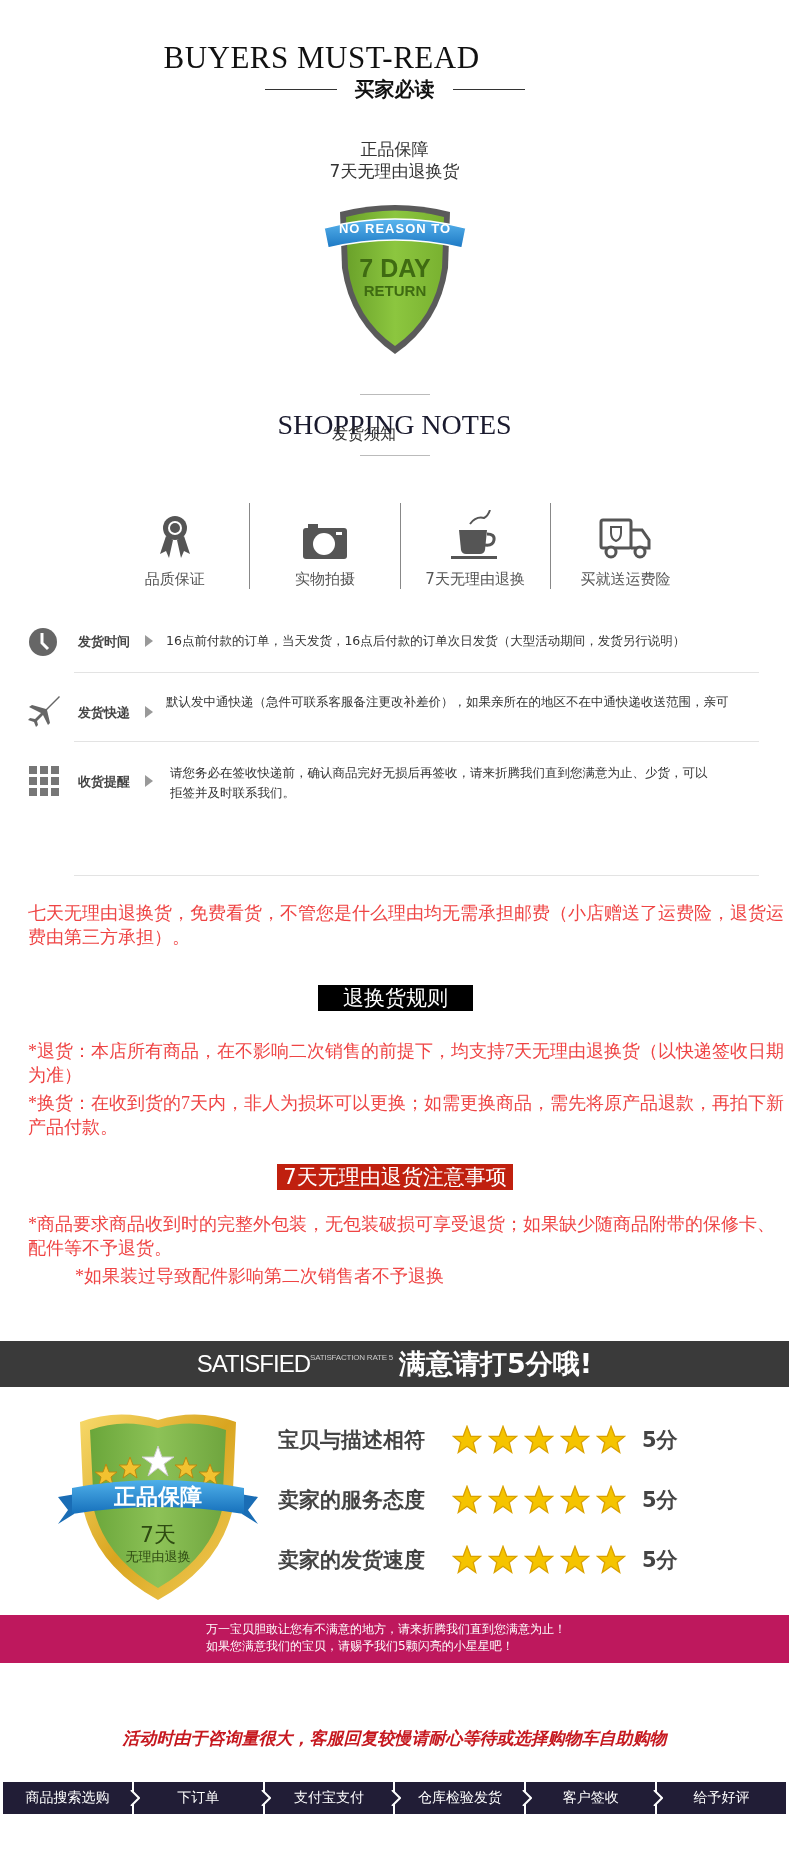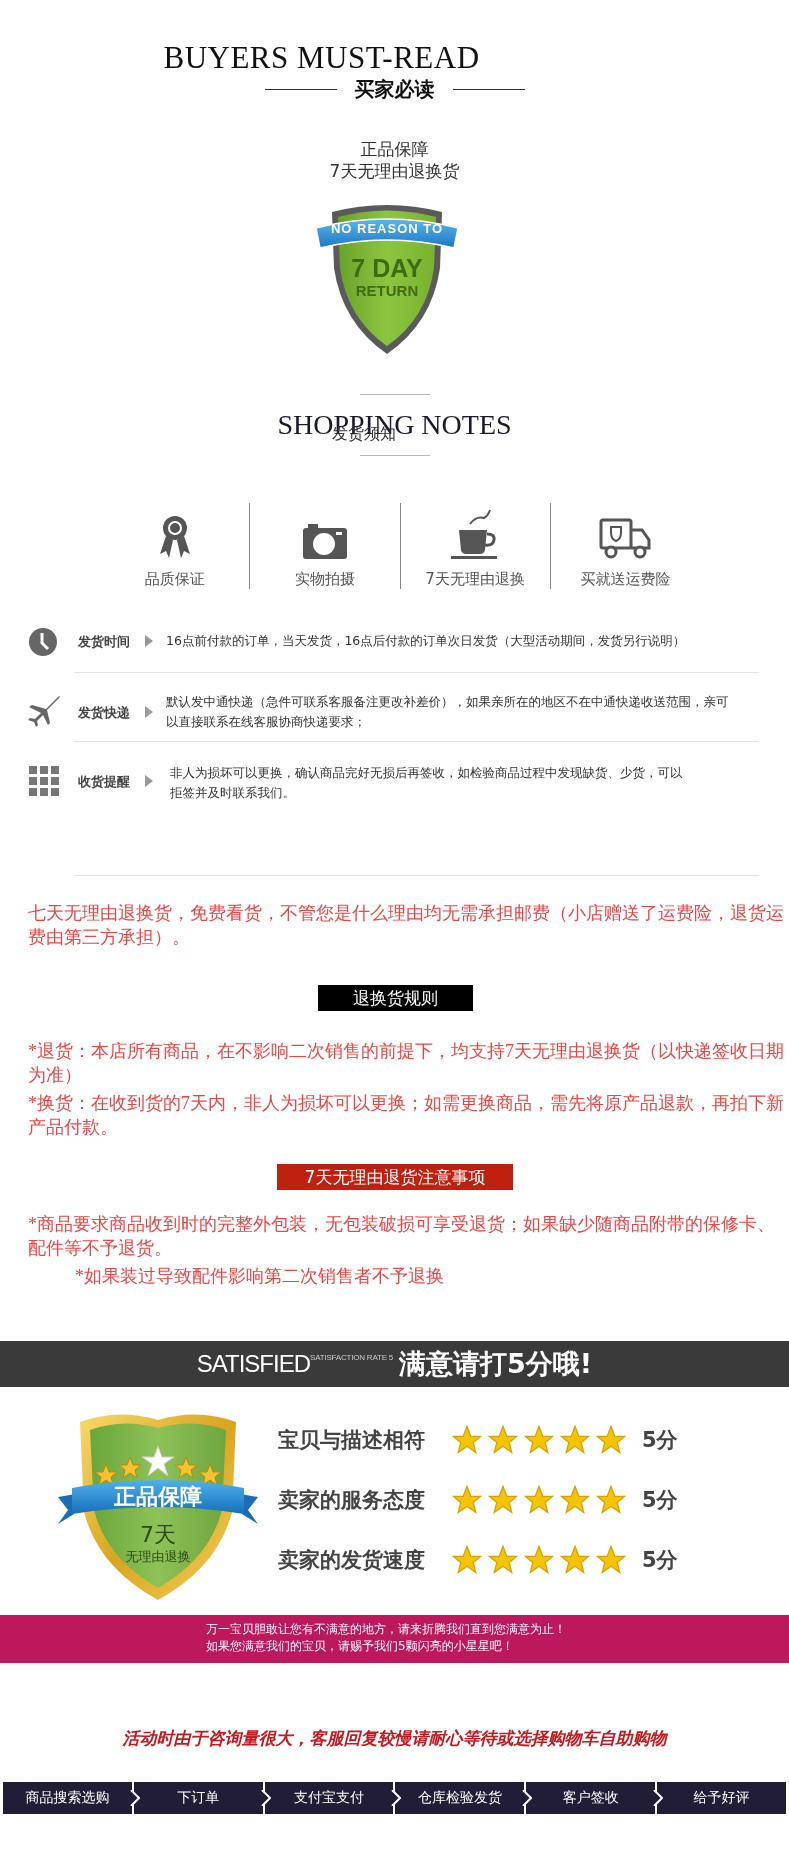--- a/index.html
+++ b/index.html
@@ -7,41 +7,41 @@
   .abs { position: absolute; }
 
   
   .h-en { position: absolute; left: 0; width: 643px; top: 40px; text-align: center; font-family: "Liberation Serif", serif; font-size: 31px; letter-spacing: 0.5px; color: #111; }
   .h-cn-row { position: absolute; left: 0; width: 789px; top: 76px; display: flex; justify-content: center; align-items: center; gap: 18px; }
   .h-line { width: 72px; height: 1px; background: #333; }
   .h-cn { font-size: 20px; color: #111; font-weight: bold; }
 
   .guarantee { position: absolute; left: 0; width: 789px; top: 138px; text-align: center; font-size: 17px; line-height: 22px; color: #333; }
 
-  .shield1 { position: absolute; left: 312px; top: 198px; width: 150px; height: 158px; }
+  .shield1 { position: absolute; left: 320px; top: 198px; width: 150px; height: 158px; }
 
   .sn-row { position: absolute; left: 0; width: 789px; top: 394px; display: flex; justify-content: center; align-items: center; gap: 14px; flex-direction: column; }
   .sn-line { width: 70px; height: 1px; background: #bbb; }
   .sn-en { font-family: "Liberation Serif", serif; font-size: 28px; color: #1a1a2e; }
   .sn-cn { position: absolute; left: 0; width: 728px; top: 424px; text-align: center; font-size: 16px; color: #333; }
 
   
   .features { position: absolute; left: 100px; top: 503px; width: 600px; height: 86px; display: flex; }
   .feature { flex: 1; display: flex; flex-direction: column; align-items: center; justify-content: flex-end; position: relative; }
   .feature + .feature { border-left: 1px solid #888; }
   .feature svg { margin-bottom: 10px; }
   .feature-label { font-size: 15px; color: #555; }
   .note-title { position: absolute; font-size: 13px; color: #444; font-weight: bold; }
   .note-arrow { position: absolute; width: 0; height: 0; border-top: 6px solid transparent; border-bottom: 6px solid transparent; border-left: 8px solid #999; }
   .note-text { position: absolute; font-size: 12.5px; color: #333; line-height: 20px; }
   .divider { position: absolute; left: 74px; width: 685px; height: 1px; background: #e3e3e3; }
 
   .para { position: absolute; left: 28px; font-size: 18px; color: #ef4444; font-family: Liberation Serif, serif; }
 
-  .block-title { position: absolute; color: #fff; font-size: 17px; text-align: center; line-height: 26px; }
+  .block-title { position: absolute; color: #fff; font-size: 21px; text-align: center; line-height: 26px; }
 
   
   .sat-bar { position: absolute; left: 0; top: 1341px; width: 789px; height: 46px; background: #3a3a3a; display: flex; align-items: center; justify-content: center; }
   .sat-en-wrap { display: flex; flex-direction: row; align-items: flex-start; margin-right: 6px; }
   .sat-en { font-family: "Liberation Sans", sans-serif; font-size: 24px; color: #fff; letter-spacing: -1px; line-height: 22px; }
   .sat-sub { font-family: "Liberation Sans", sans-serif; font-size: 8px; color: #ccc; letter-spacing: -0.2px; }
   .sat-cn { font-size: 27px; color: #fff; font-weight: bold; }
 
   .shield2 { position: absolute; left: 58px; top: 1402px; width: 200px; height: 200px; }
 
@@ -156,41 +156,40 @@
 <div class="divider" style="top:672px;"></div>
 
 <div>
   <svg class="abs" style="left:26px;top:694px;" width="36" height="34" viewBox="0 0 36 34">
     <path d="M33 2 L20 15 L6 11 L3 13 L15 19 L9 25 L4 24 L2 26 L8 28 L10 33 L12 31 L11 27 L17 21 L22 31 L24 29 L21 16 L34 3 Z" fill="#666"></path>
   </svg>
   <div class="note-title" style="left:78px;top:704px;">发货快递</div>
   <div class="note-arrow" style="left:145px;top:706px;"></div>
   <div class="note-text" style="left:166px;top:692px;">
     <div>默认发中通快递（急件可联系客服备注更改补差价），如果亲所在的地区不在中通快递收送范围，亲可</div>
-    <div>以直接联系在线客服协商快递要求；</div>
   </div>
 </div>
 <div class="divider" style="top:741px;"></div>
 
 <div>
   <svg class="abs" style="left:29px;top:766px;" width="30" height="30" viewBox="0 0 30 30">
     <rect x="0" y="0" width="8" height="8" fill="#777"></rect>
       <rect x="11" y="0" width="8" height="8" fill="#777"></rect>
       <rect x="22" y="0" width="8" height="8" fill="#777"></rect>
     <rect x="0" y="11" width="8" height="8" fill="#777"></rect>
       <rect x="11" y="11" width="8" height="8" fill="#777"></rect>
       <rect x="22" y="11" width="8" height="8" fill="#777"></rect>
     <rect x="0" y="22" width="8" height="8" fill="#777"></rect>
       <rect x="11" y="22" width="8" height="8" fill="#777"></rect>
       <rect x="22" y="22" width="8" height="8" fill="#777"></rect>
   </svg>
   <div class="note-title" style="left:78px;top:773px;">收货提醒</div>
   <div class="note-arrow" style="left:145px;top:775px;"></div>
   <div class="note-text" style="left:170px;top:763px;">
-    <div>非人为损坏可以更换，确认商品完好无损后再签收，如检验商品过程中发现缺货、少货，可以</div>
+    <div>请您务必在签收快递前，确认商品完好无损后再签收，请来折腾我们直到您满意为止、少货，可以</div>
     <div>拒签并及时联系我们。</div>
   </div>
 </div>
 <div class="divider" style="top:875px;"></div>
 
 <div class="para" style="top:901px;">七天无理由退换货，免费看货，不管您是什么理由均无需承担邮费（小店赠送了运费险，退货运费由第三方承担）。</div>
 
 <div class="block-title" style="left:318px;top:985px;width:155px;height:26px;background:#000;">退换货规则</div>
 <div class="para" style="top:1039px;">*退货：本店所有商品，在不影响二次销售的前提下，均支持7天无理由退换货（以快递签收日期为准）</div>
 <div class="para" style="top:1091px;">*换货：在收到货的7天内，非人为损坏可以更换；如需更换商品，需先将原产品退款，再拍下新产品付款。</div>

